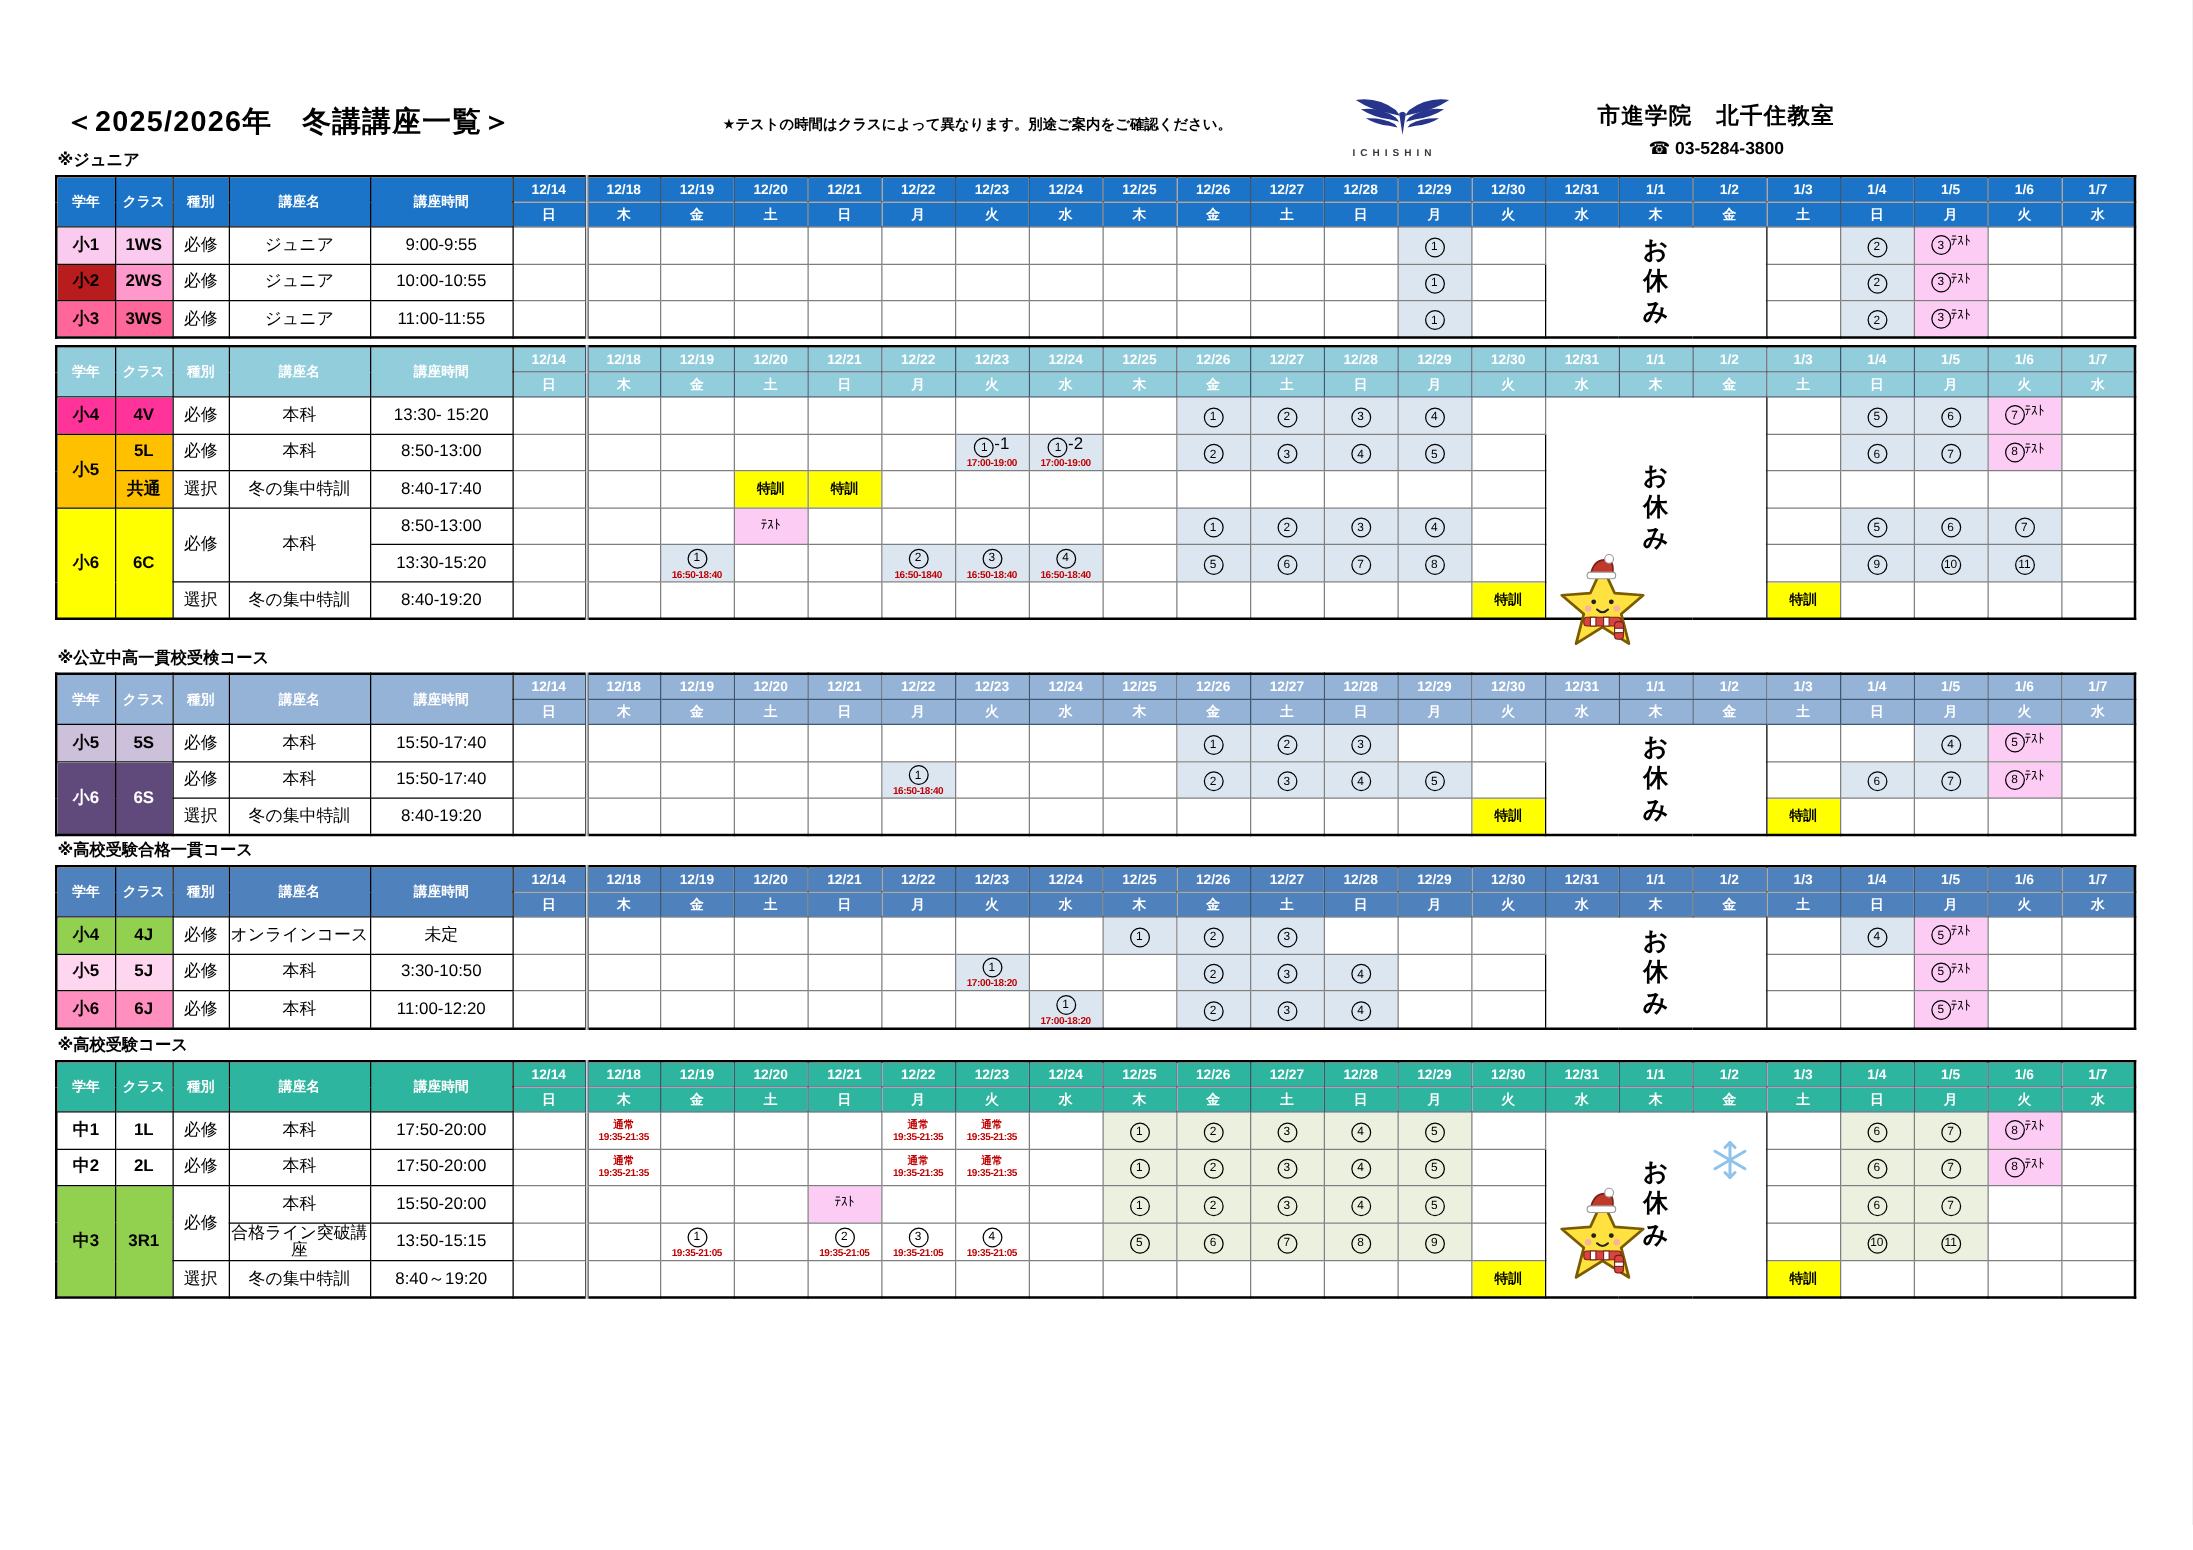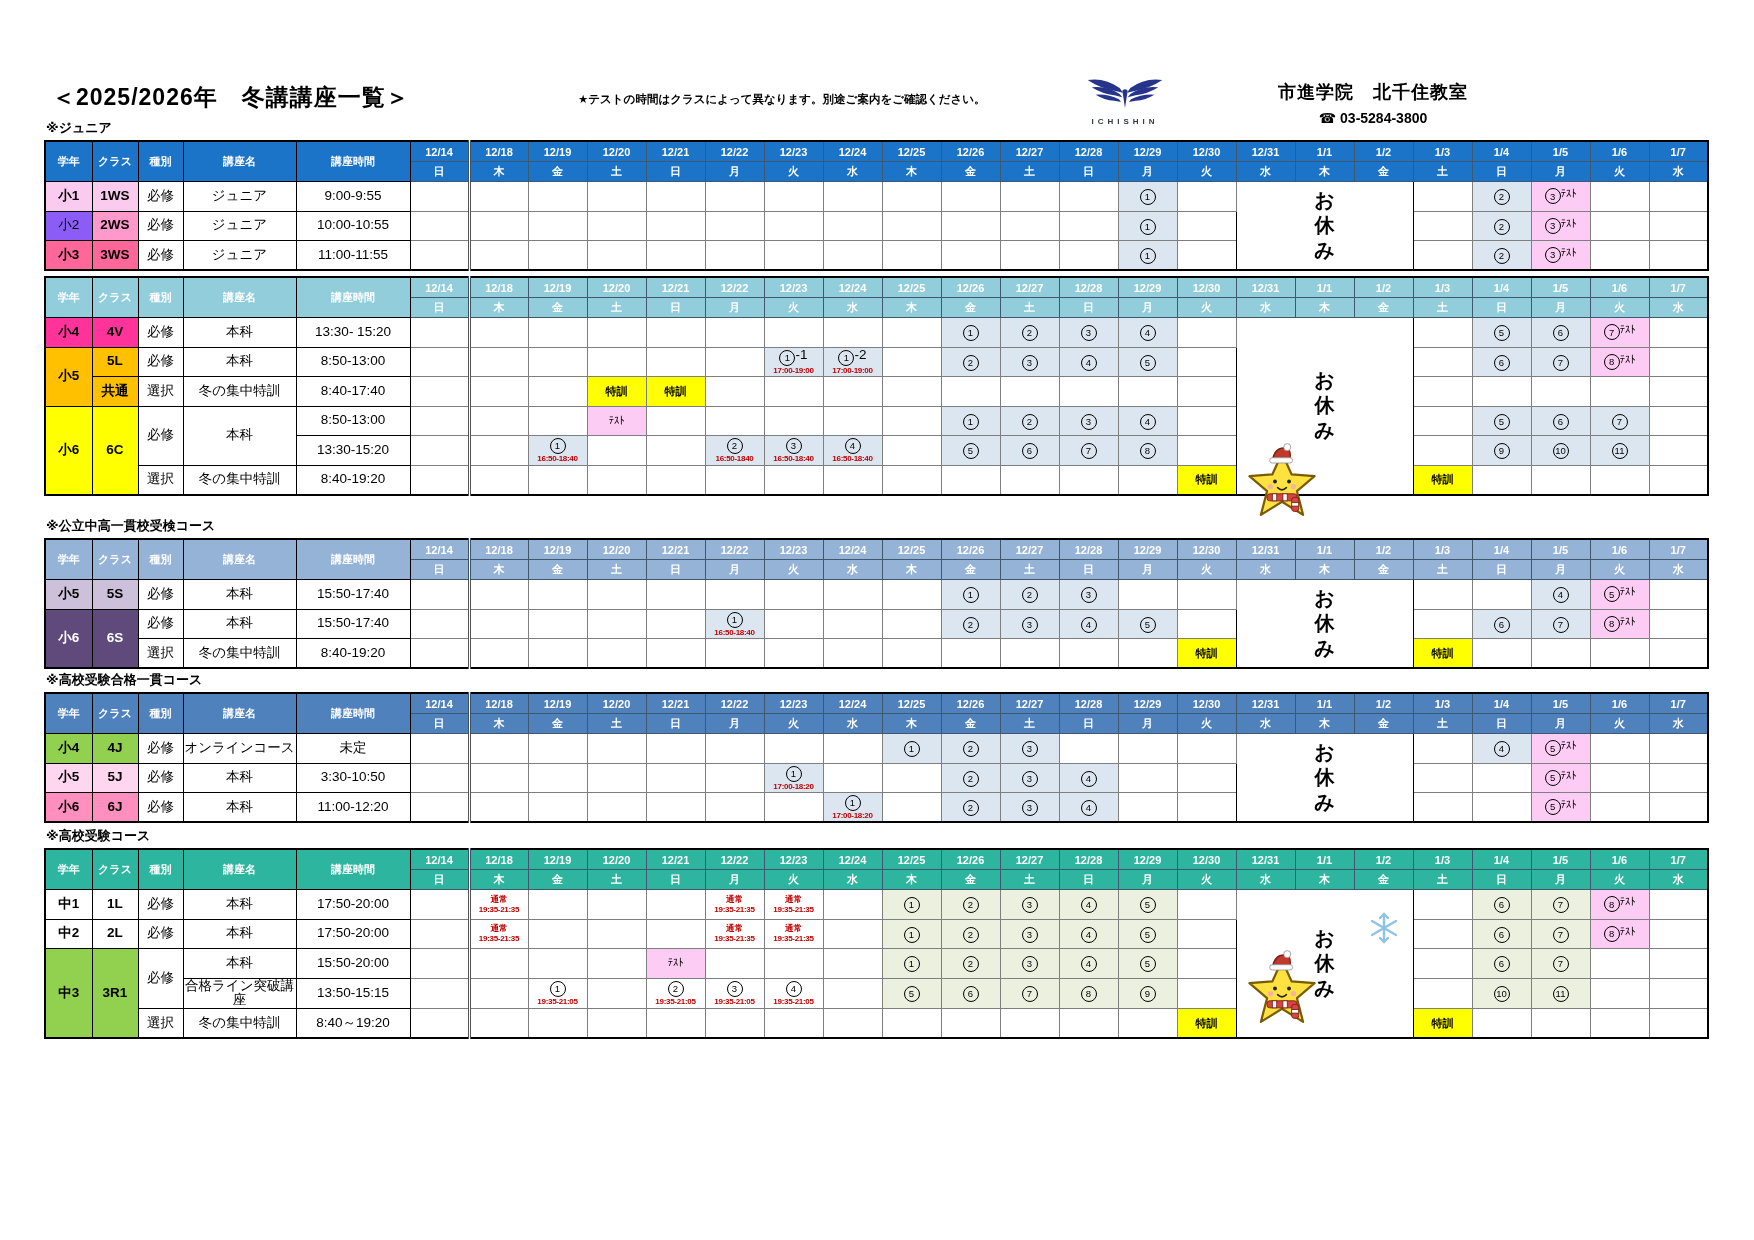--- a/index.html
+++ b/index.html
@@ -1,21 +1,21 @@
 <!DOCTYPE html>
 <html><head>
 <meta charset="utf-8">
 <style>
   html,body{margin:0;padding:0;background:#e8e8e8;}
   .page{position:relative;width:1754px;height:1240px;background:#ffffff;overflow:hidden;
         font-family:"Liberation Sans","DejaVu Sans",sans-serif;color:#000;}
   
   .title{position:absolute;left:52px;top:82px;font-size:23px;font-weight:bold;letter-spacing:1px;}
   .note{position:absolute;left:578px;top:92px;font-size:11.5px;font-weight:bold;}
-  .logo{position:absolute;left:1082px;top:76px;width:86px;text-align:center;}
+  .logo{position:absolute;left:1082px;top:76px;width:86px;text-align:left;}
   .logo-text{font-size:8px;letter-spacing:4px;color:#33383f;margin-top:1px;font-weight:bold;}
   .school{position:absolute;left:1268px;top:80px;width:210px;text-align:center;}
   .school-name{font-size:18px;font-weight:bold;letter-spacing:1px;}
   .phone{font-size:14px;font-weight:bold;margin-top:6px;}
   
   .sec{position:absolute;left:44px;width:1666px;}
   #sec1{top:119px}#sec2{top:276px}#sec3{top:517px}#sec4{top:671px}#sec5{top:827px}
   .seclabel{font-size:13px;font-weight:bold;margin:0 0 3px 2px;}
   table{border-collapse:collapse;table-layout:fixed;width:1665px;background:#fff;border:2px solid #000;}
   th,td{border:1px solid #7f7f7f;padding:0;text-align:center;vertical-align:middle;overflow:hidden;}
@@ -198,21 +198,21 @@
               <td style="background: rgb(220, 230, 241);">
                 <div class="m"><span class="circ">2</span></div>
               </td>
               <td class="ts" style="background: rgb(253, 204, 245);">
                 <div class="m"><span class="circ">3</span>ﾃｽﾄ</div>
               </td>
               <td></td>
               <td></td>
             </tr>
             <tr>
-              <td class="lc" style="background: #8b5cf6; font-weight: normal;">
+              <td class="lc" style="background: #b91c1c; font-weight: bold;">
                 <div class="m">小2</div>
               </td>
               <td class="lc" style="background: rgb(255, 153, 204); font-weight: bold;">
                 <div class="m">2WS</div>
               </td>
               <td class="lc">
                 <div class="m">必修</div>
               </td>
               <td class="lc">
                 <div class="m">ジュニア</div>

